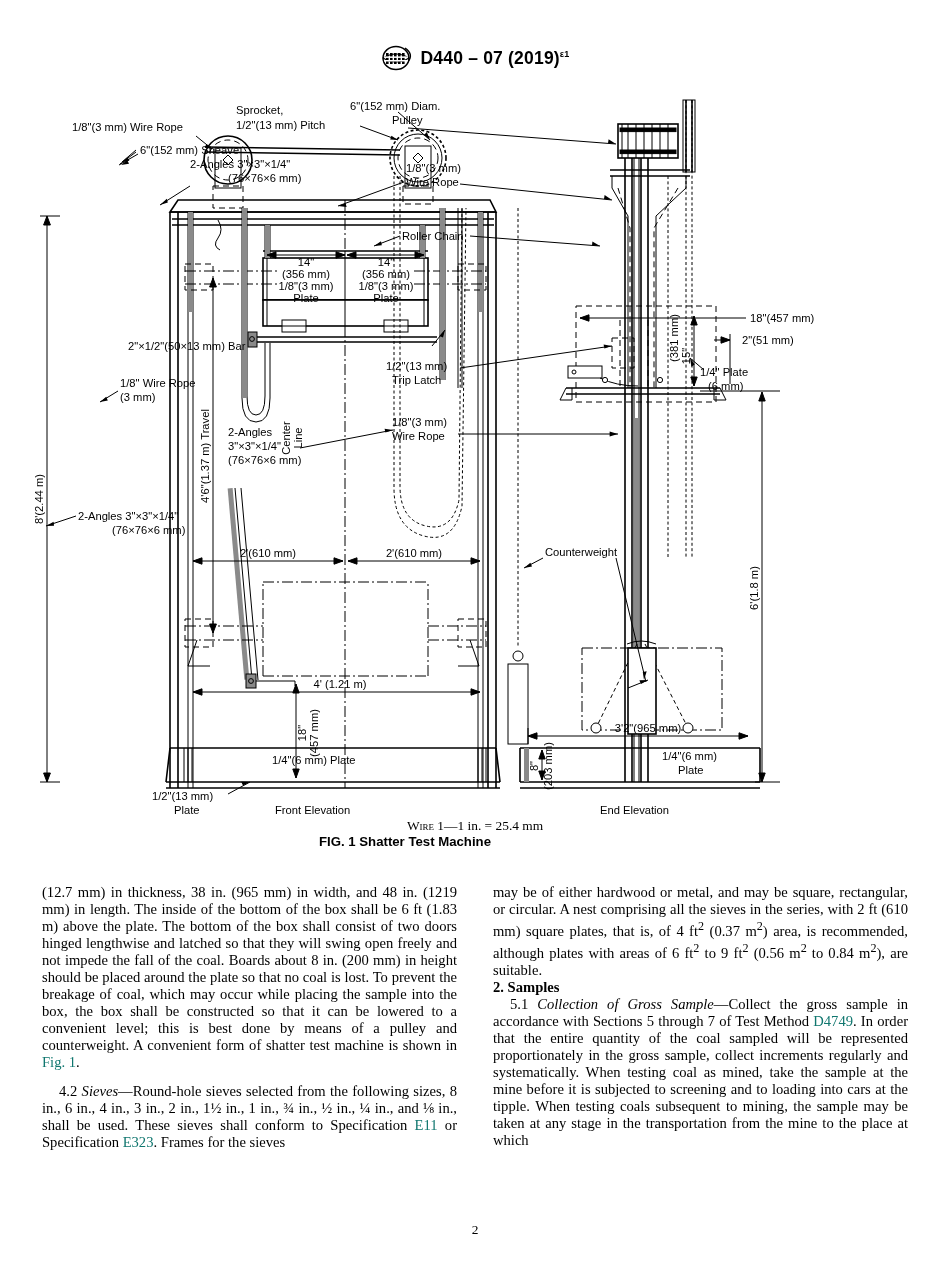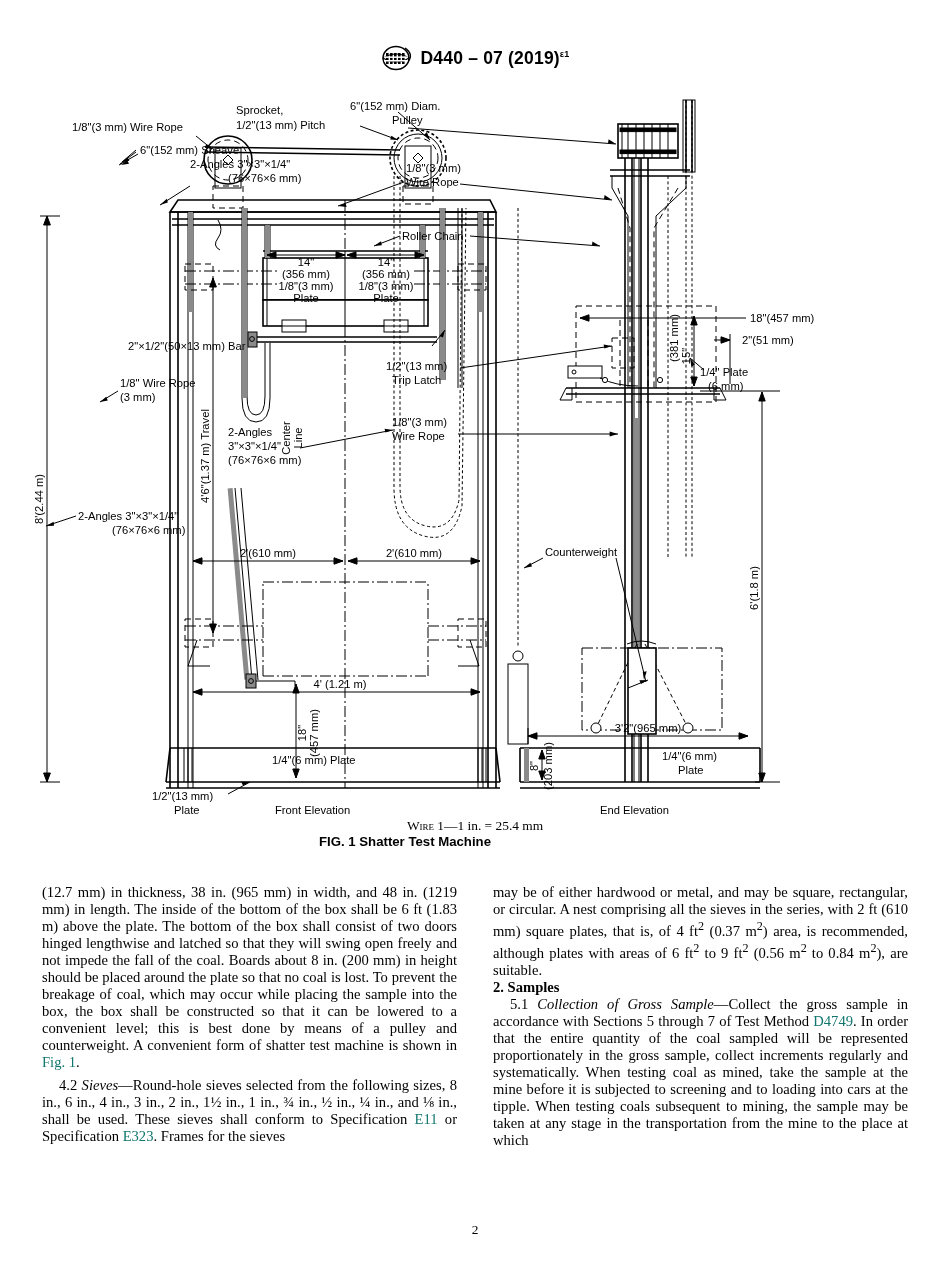--- a/index.html
+++ b/index.html
@@ -43,21 +43,21 @@
   .cols{position:absolute;top:884px;left:42px;width:866px;height:330px;}
   .col{position:absolute;top:0;width:415px;}
   .col.left{left:0;}
   .col.right{left:451px;}
   .col p{
     margin:0 0 0 0;font-size:14.6px;line-height:17px;
     text-align:justify;text-justify:inter-word;
     -webkit-hyphens:none;hyphens:none;
   }
   .col p.indent{text-indent:17px;}
-  .col p.gap{margin-top:6px;}
+  .col p.gap{margin-top:12px;}
   .sechead{
     margin-top:17px;margin-bottom:5px;
     font-family:"Liberation Serif",serif;font-weight:bold;font-size:14.6px;
     text-align:left;
   }
   .it{font-style:italic;}
   .lnk{color:#0f766e;}
   .pageno{
     position:absolute;top:1222px;left:0;width:950px;text-align:center;
     font-size:13.4px;

